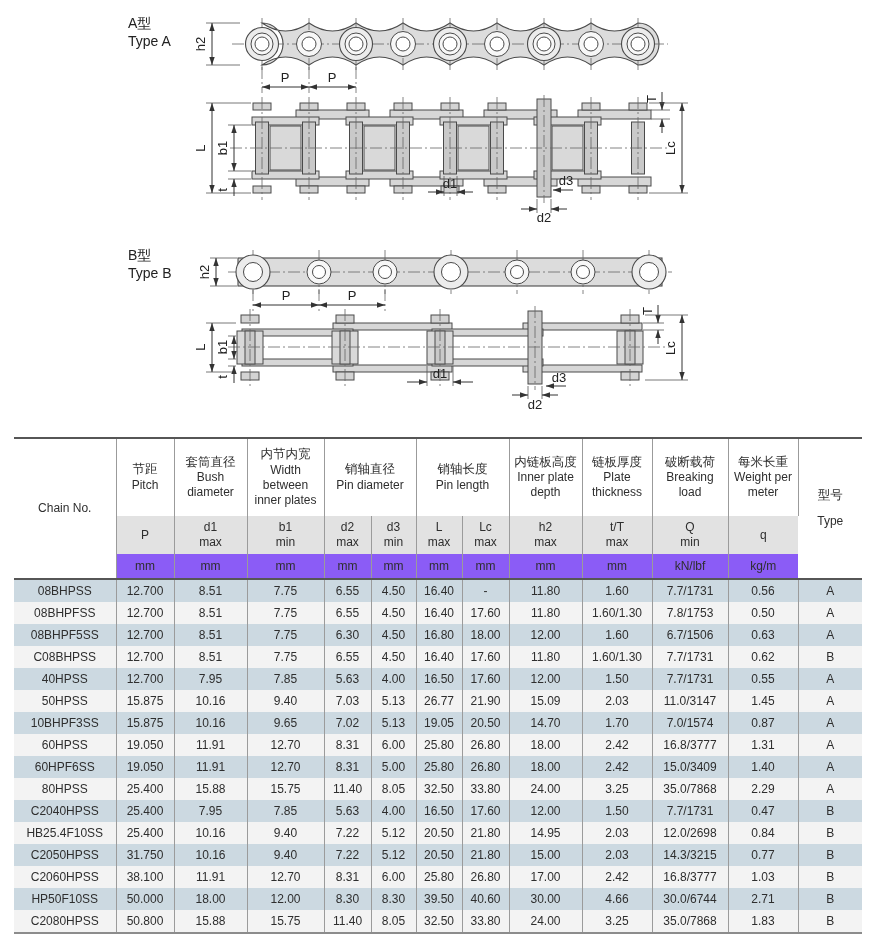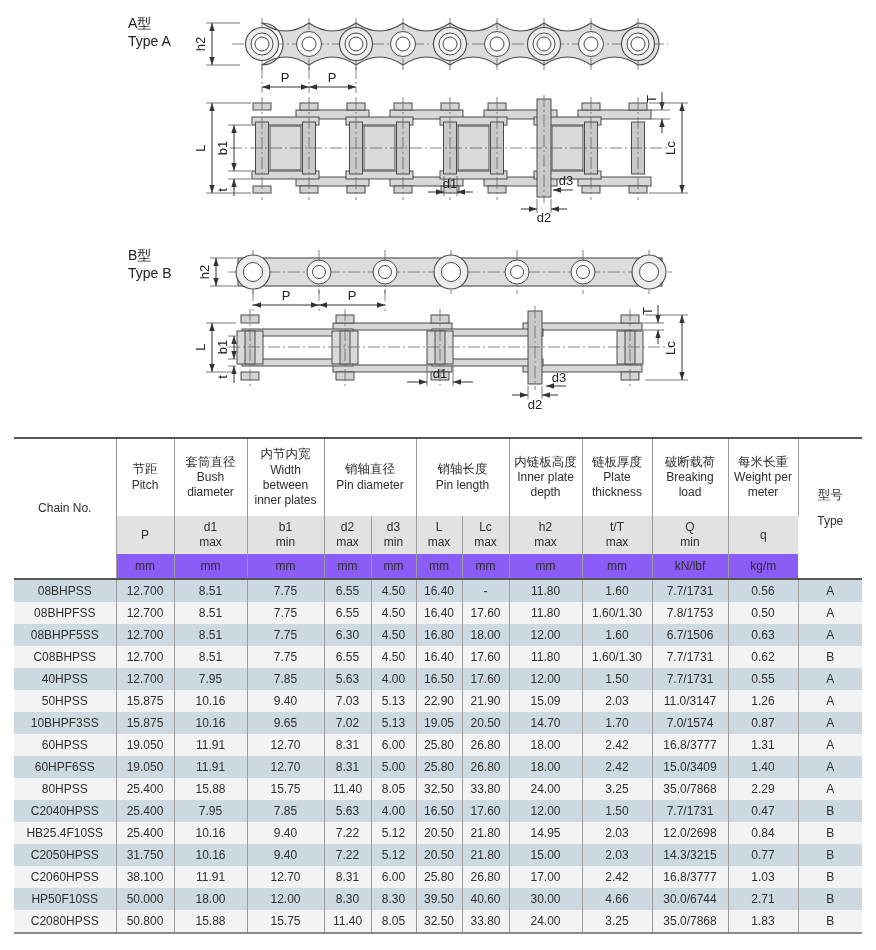--- a/index.html
+++ b/index.html
@@ -492,26 +492,26 @@
             <td>0.55</td>
             <td>A</td>
           </tr>
           <tr class="r-even">
             <td>50HPSS</td>
             <td>15.875</td>
             <td>10.16</td>
             <td>9.40</td>
             <td>7.03</td>
             <td>5.13</td>
-            <td>22.90</td>
+            <td>26.77</td>
             <td>21.90</td>
             <td>15.09</td>
             <td>2.03</td>
             <td>11.0/3147</td>
-            <td>1.26</td>
+            <td>1.45</td>
             <td>A</td>
           </tr>
           <tr class="r-odd">
             <td>10BHPF3SS</td>
             <td>15.875</td>
             <td>10.16</td>
             <td>9.65</td>
             <td>7.02</td>
             <td>5.13</td>
             <td>19.05</td>

